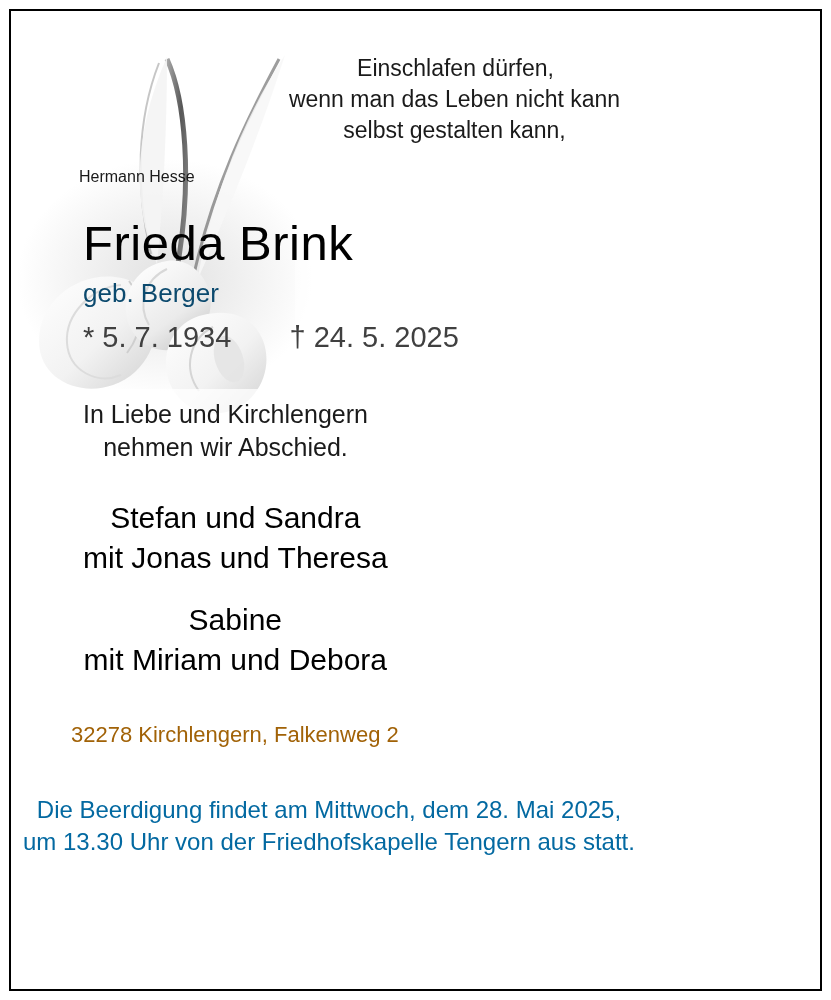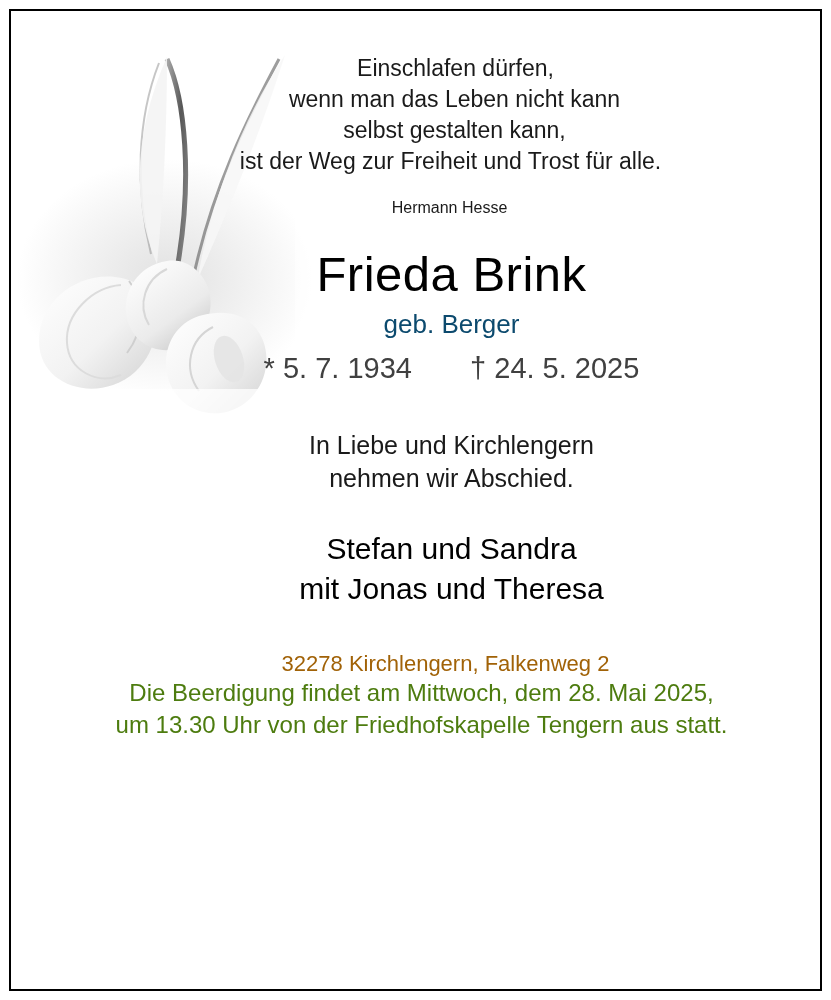--- a/index.html
+++ b/index.html
@@ -46,21 +46,21 @@
 
   
   .content {
     position: absolute;
     left: 0;
     top: 0;
     width: 100%;
     height: 100%;
     display: flex;
     flex-direction: column;
-    align-items: center;
+    align-items: flex-start;
     text-align: center;
   }
 
   .verse {
     margin-top: 42px;
     font-size: 23px;
     line-height: 31px;
     color: #1a1a1a;
     width: 100%;
   }
@@ -126,23 +126,24 @@
   }
 
   .address {
     margin-top: 42px;
     font-size: 22px;
     color: #a16207;
     padding-left: 60px;
   }
 
   .funeral-info {
+    margin-top: 46px;
     font-size: 24px;
     line-height: 32px;
-    color: #4d7c0f;
+    color: #0369a1;
     padding-left: 12px;
   }
 </style>
 </head>
 <body>
 
 <div class="obituary-frame">
   <div class="obituary-inner">
 
     <div class="artwork">
@@ -193,21 +194,20 @@
         <rect x="278" y="0" width="32" height="400" fill="#ffffff" opacity="0.6"></rect>
       </svg>
     </div>
 
     <div class="content">
 
       <div class="verse">
         <span class="verse-line verse-indent-1">Einschlafen dürfen,</span>
         <span class="verse-line verse-indent-2">wenn man das Leben nicht kann</span>
         <span class="verse-line verse-indent-3">selbst gestalten kann,</span>
-        <span class="verse-line verse-indent-4">ist der Weg zur Freiheit und Trost für alle.</span>
       </div>
 
       <div class="verse-author">Hermann Hesse</div>
 
       <div class="deceased-name">Frieda Brink</div>
       <div class="maiden-name">geb. Berger</div>
 
       <div class="dates">
         <span>* 5. 7. 1934</span>
         <span class="date-sep"></span>
@@ -217,20 +217,24 @@
       <div class="farewell">
         <div>In Liebe und Kirchlengern</div>
         <div>nehmen wir Abschied.</div>
       </div>
 
       <div class="family">
         <div class="family-group">
           <div>Stefan und Sandra</div>
           <div>mit Jonas und Theresa</div>
         </div>
+        <div class="family-group">
+          <div>Sabine</div>
+          <div>mit Miriam und Debora</div>
+        </div>
       </div>
 
       <div class="address">32278 Kirchlengern, Falkenweg 2</div>
 
       <div class="funeral-info">
         <div>Die Beerdigung findet am Mittwoch, dem 28. Mai 2025,</div>
         <div>um 13.30 Uhr von der Friedhofskapelle Tengern aus statt.</div>
       </div>
 
     </div>

